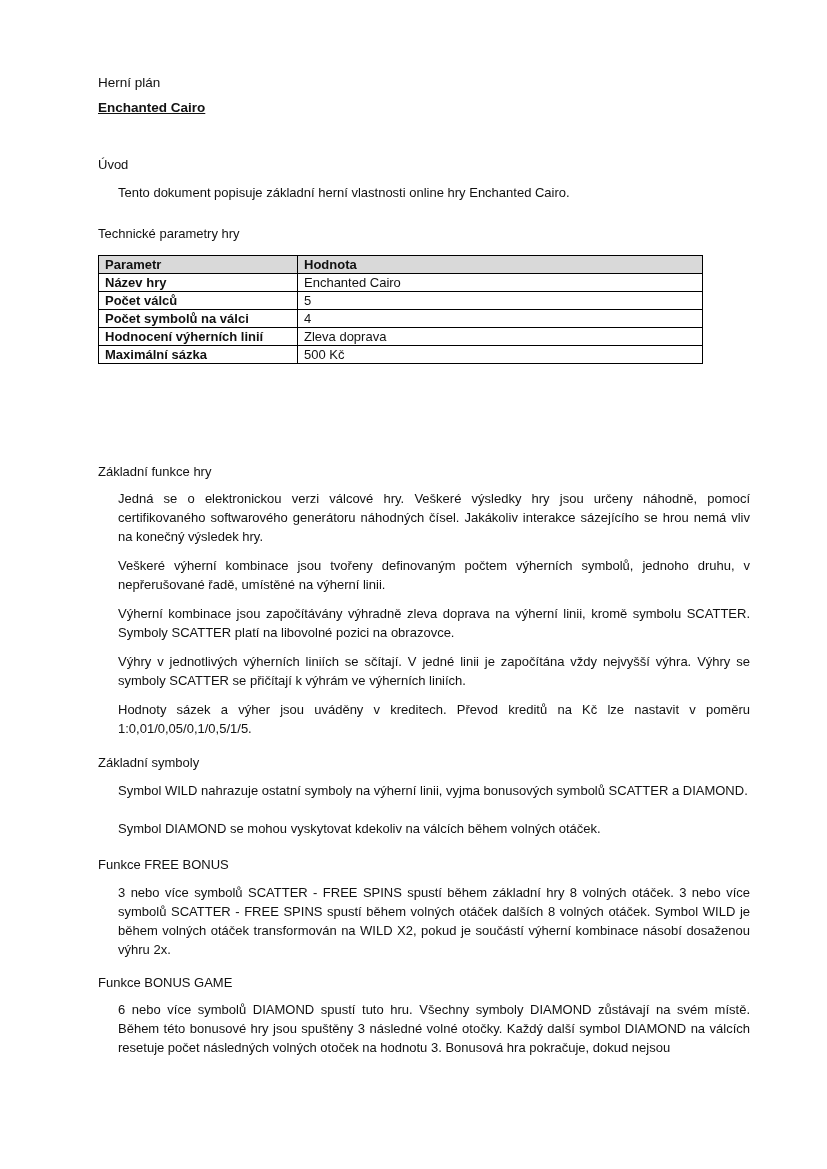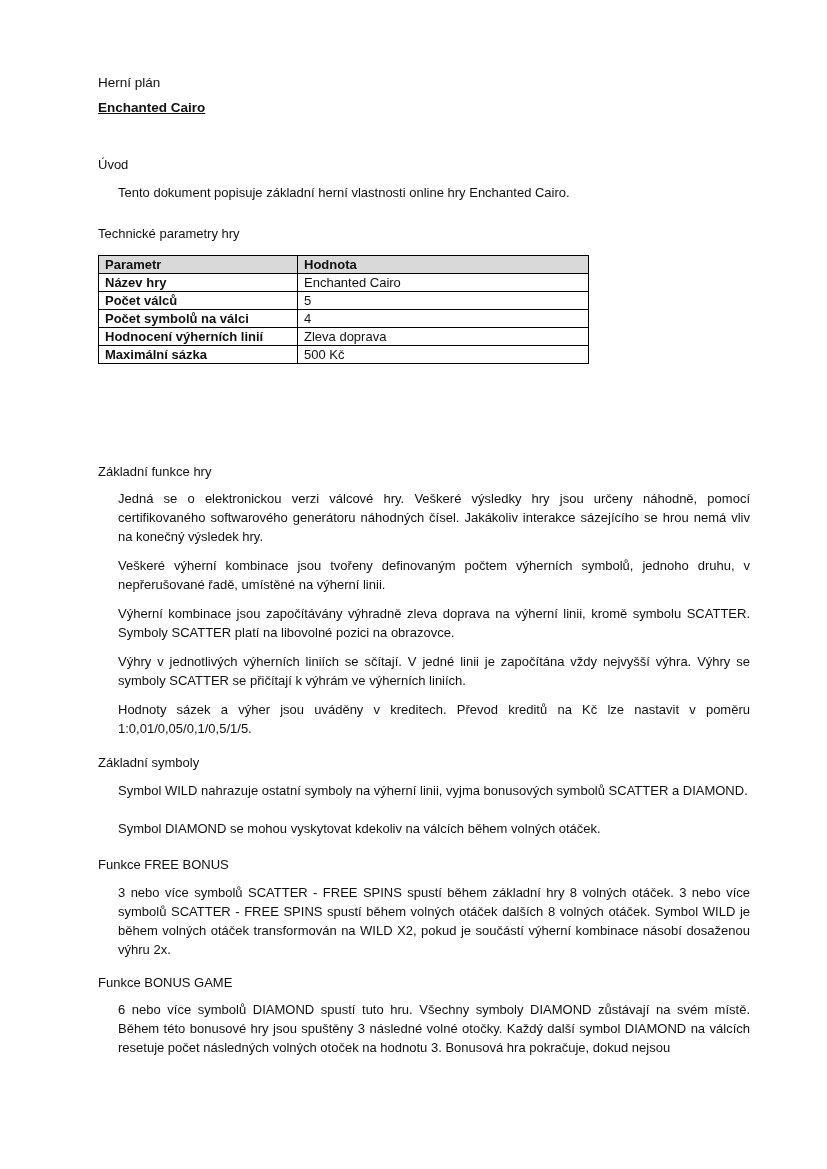--- a/index.html
+++ b/index.html
@@ -7,21 +7,21 @@
     width: 827px; height: 1169px; position: relative; overflow: hidden;
     font-family: "Liberation Sans", sans-serif; color: #111; font-size: 13px;
   }
   .page { position: absolute; left: 98px; top: 0; width: 632px; }
   .doc-label { position: absolute; top: 51px; left: 0; font-size: 13.5px; margin-top: 24px; }
   .title { position: absolute; top: 100px; left: 0; font-weight: bold; text-decoration: underline; font-size: 13.5px; }
   .h { position: absolute; left: 0; font-weight: normal; font-size: 13px; }
   .p { position: absolute; left: 0; width: 632px; line-height: 19px; font-size: 13px; text-align: justify; margin-left: 20px; }
   .p.nojust { text-align: left; }
   table.params {
-    position: absolute; top: 255px; left: 0; width: 491px;
+    position: absolute; top: 255px; left: 0; width: 605px;
     border-collapse: collapse; font-size: 13px;
   }
   table.params td, table.params th {
     border: 1px solid #000; height: 17px; padding: 0 6px; text-align: left; line-height: 17px;
   }
   table.params th { background: #d9d9d9; font-weight: bold; }
   table.params td.k { font-weight: bold; width: 186px; margin-left: 8px; }
 </style>
 </head>
 <body>

